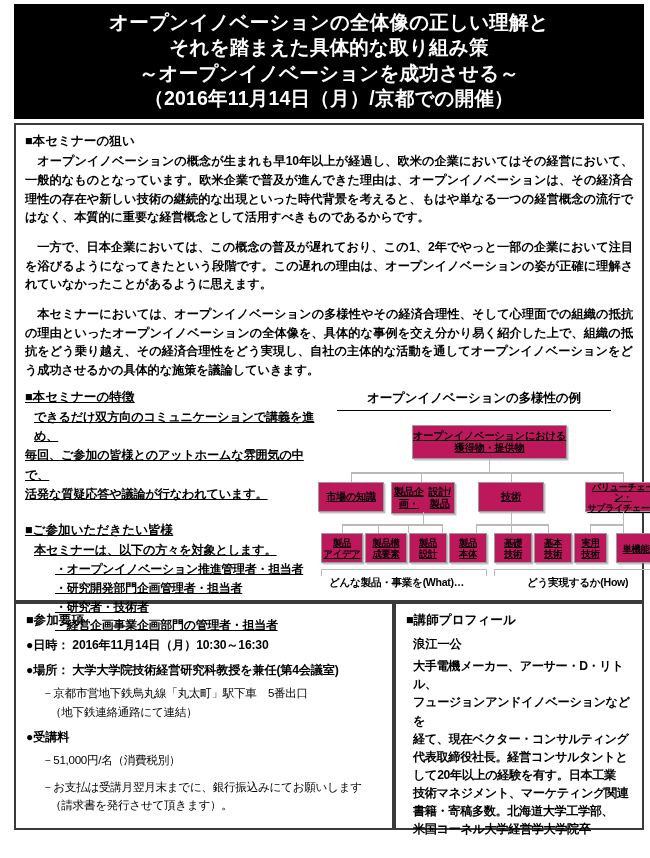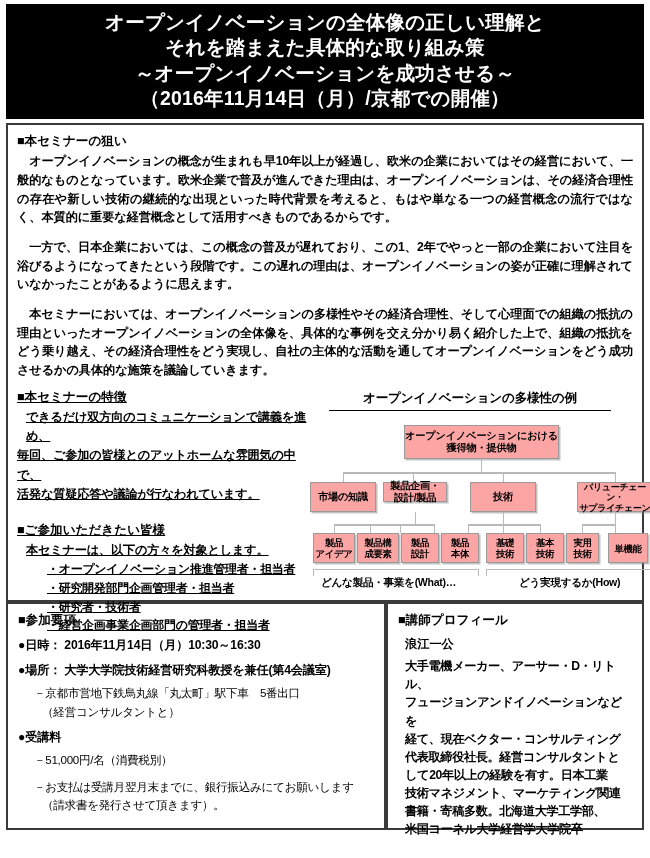--- a/index.html
+++ b/index.html
@@ -6,21 +6,21 @@
   html, body {
     width: 650px; height: 858px;
     background: #ffffff;
     font-family: "Liberation Sans", "DejaVu Sans", sans-serif;
     color: #000000;
     overflow: hidden;
   }
   #page {
     position: relative;
     width: 650px; height: 858px;
-    padding: 4px 6px 4px 6px;
+    padding: 4px 6px 4px 14px;
   }
 
   
   .title-banner {
     background: #000000;
     color: #ffffff;
     text-align: center;
     padding: 6px 4px 8px 4px;
     font-weight: bold;
     font-size: 19.5px;
@@ -87,29 +87,30 @@
     font-size: 12.6px;
     font-weight: bold;
     padding-bottom: 3px;
     margin: 2px 22px 0 22px;
     border-bottom: 1.4px solid #000;
     letter-spacing: -0.2px;
   }
   .dbox {
     position: absolute;
     border: 1.3px solid #9a9a9a;
-    background: #fca5a5;
+    background: #be185d;
     box-shadow: 1.5px 1.5px 0 rgba(120,120,120,0.45);
     font-weight: bold;
     display: flex;
     align-items: center;
     justify-content: center;
     text-align: center;
     line-height: 1.18;
     color: #000;
+    text-decoration: underline;
   }
   .lvl1 { font-size: 10.2px; letter-spacing: -0.2px; }
   .lvl2 { font-size: 10.2px; letter-spacing: -0.3px; }
   .lvl3 { font-size: 9.4px;  letter-spacing: -0.4px; }
   .conn { position: absolute; background: #b9b9b9; }
   .conn.h { height: 1.2px; }
   .conn.v { width: 1.2px; }
   .brace { position: absolute; border-top: 1.2px solid #b9b9b9; }
   .brace::before, .brace::after {
     content: ""; position: absolute; top: 0; width: 1.2px; height: 6px;
@@ -221,21 +222,21 @@
           <div class="conn v" style="left:174px; top:69px; height:13px;"></div>
           <div class="conn h" style="left:36px; top:82px; width:272px;"></div>
           <div class="conn v" style="left:36px; top:82px; height:10px;"></div>
           <div class="conn v" style="left:106px; top:82px; height:10px;"></div>
           <div class="conn v" style="left:196px; top:82px; height:10px;"></div>
           <div class="conn v" style="left:308px; top:82px; height:10px;"></div>
 
           <div class="dbox lvl2" style="left:3px; top:92px; width:66px; height:30px; flex-direction:column;">
             <span>市場の知識</span>
           </div>
-          <div class="dbox lvl2" style="left:76px; top:92px; width:64px; height:20px; flex-direction:column;">
+          <div class="dbox lvl2" style="left:76px; top:92px; width:64px; height:32px; flex-direction:row;">
             <span>製品企画・</span>
             <span>設計/製品</span>
           </div>
           <div class="dbox lvl2" style="left:163px; top:92px; width:66px; height:30px; flex-direction:column;">
             <span>技術</span>
           </div>
           <div class="dbox lvl2" style="left:270px; top:92px; width:76px; height:30px; flex-direction:column; font-size:9px;">
             <span>バリューチェーン・</span>
             <span>サプライチェーン</span>
           </div>
@@ -312,21 +313,21 @@
       <div class="dot-line">
         <span>●日時：</span>
         <span>2016年11月14日（月）10:30～16:30</span>
       </div>
 
       <div class="dot-line">
         <span>●場所：</span>
         <span>大学大学院技術経営研究科教授を兼任(第4会議室)</span>
       </div>
       <div class="dash-line">－京都市営地下鉄烏丸線「丸太町」駅下車　5番出口</div>
-      <div class="dash-line sub2">（経営コンサルタントと）</div>
+      <div class="dash-line sub2">（地下鉄連絡通路にて連結）</div>
 
       <div class="dot-line">●受講料</div>
       <div class="dash-line" style="margin-bottom:10px">－51,000円/名（消費税別）</div>
       <div class="dash-line">－お支払は受講月翌月末までに、銀行振込みにてお願いします</div>
       <div class="dash-line sub2">（請求書を発行させて頂きます）。</div>
     </div>
 
     <div class="panel panel-right">
       <div class="p-head">■講師プロフィール</div>
       <div class="lect-name">浪江一公</div>

